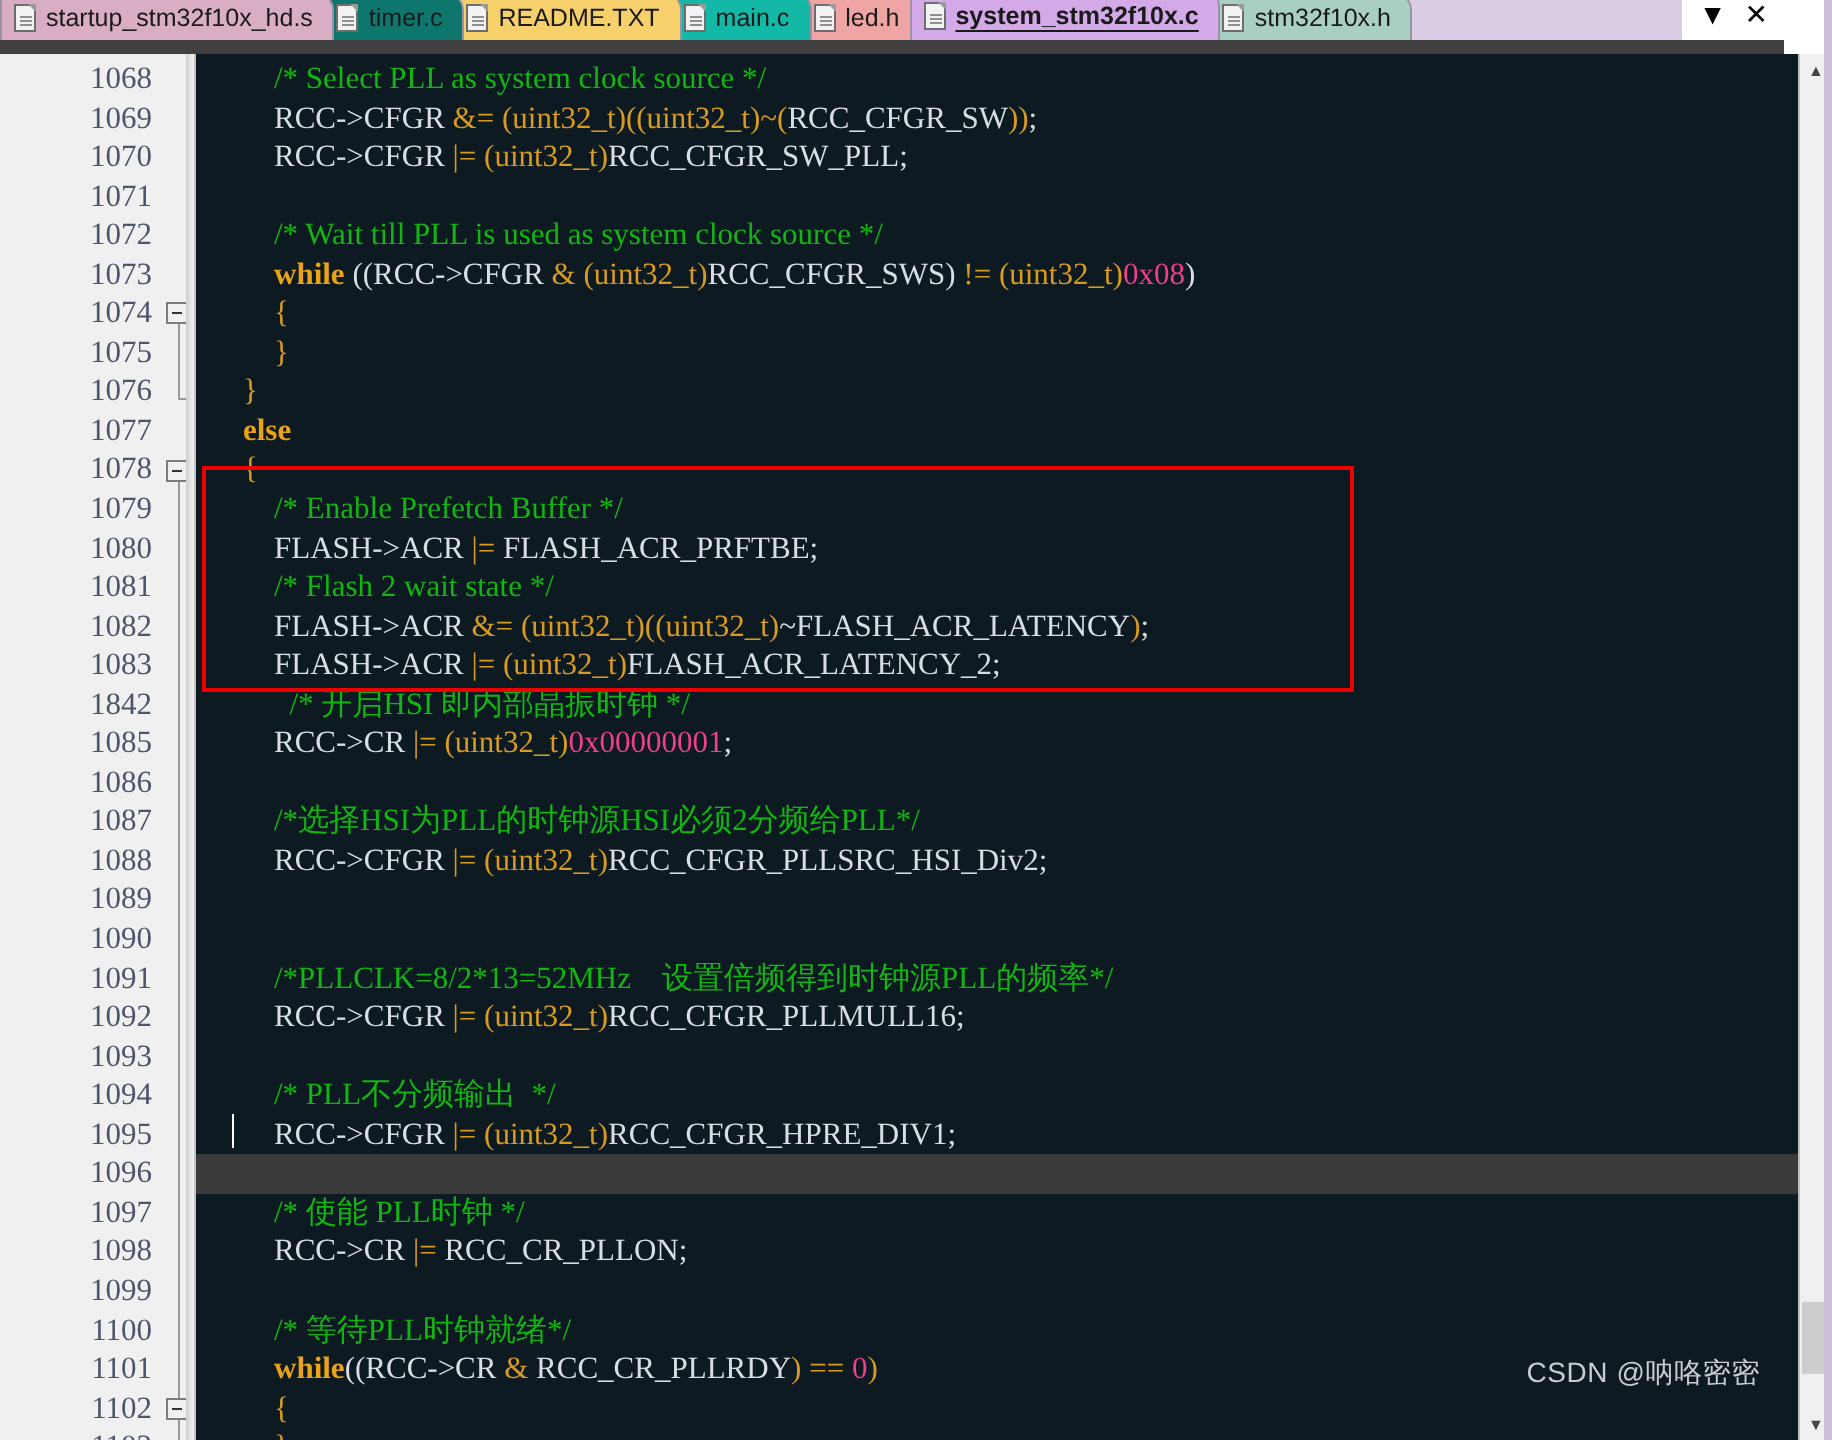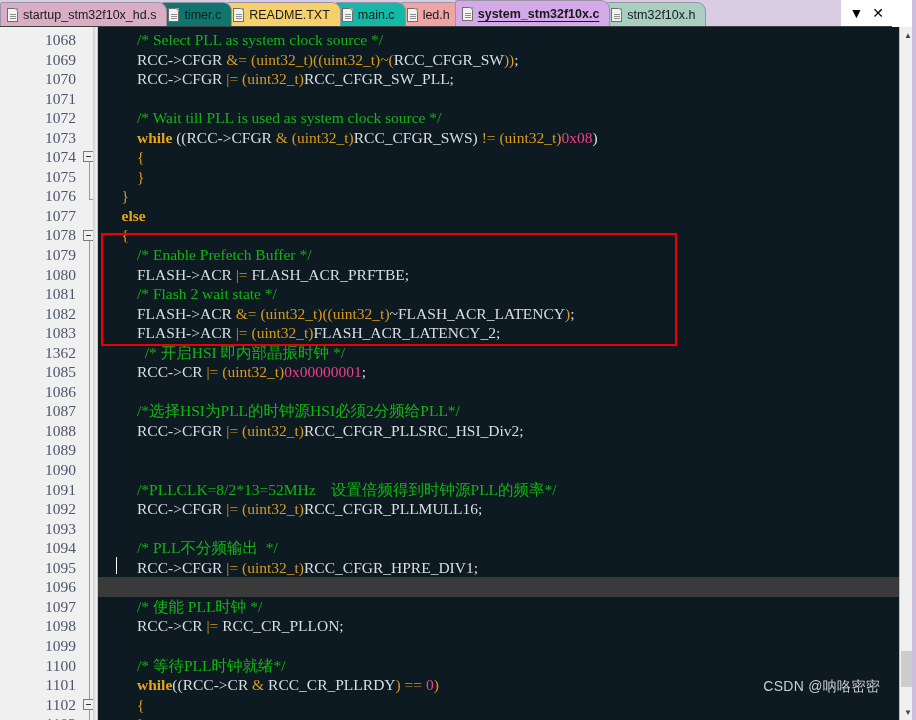--- a/index.html
+++ b/index.html
@@ -8,21 +8,21 @@
     overflow: hidden;
     background: #ffffff;
     font-family: "Liberation Sans", sans-serif;
   }
 
   
   #tabbar {
     position: absolute; left: 0; top: 0;
     width: 892px; height: 27px;
     background: #d8cde3;
-    border-bottom: 1px solid #404040;
+    border-bottom: 7px solid #404040;
     display: flex;
     align-items: flex-end;
     overflow: hidden;
   }
   #tab-strip {
     display: flex; align-items: flex-end;
     height: 27px;
     flex: 1 1 auto;
     overflow: hidden;
   }
@@ -280,21 +280,21 @@
         <div>1074</div>
         <div>1075</div>
         <div>1076</div>
         <div>1077</div>
         <div>1078</div>
         <div>1079</div>
         <div>1080</div>
         <div>1081</div>
         <div>1082</div>
         <div>1083</div>
-        <div>1362</div>
+        <div>1842</div>
         <div>1085</div>
         <div>1086</div>
         <div>1087</div>
         <div>1088</div>
         <div>1089</div>
         <div>1090</div>
         <div>1091</div>
         <div>1092</div>
         <div>1093</div>
         <div>1094</div>

